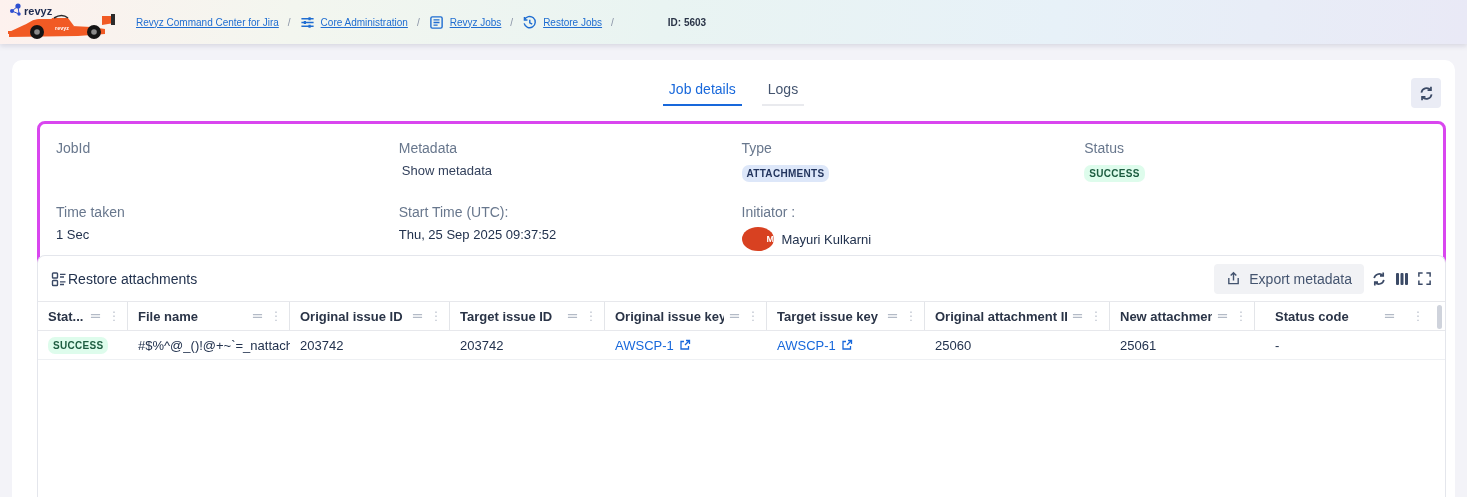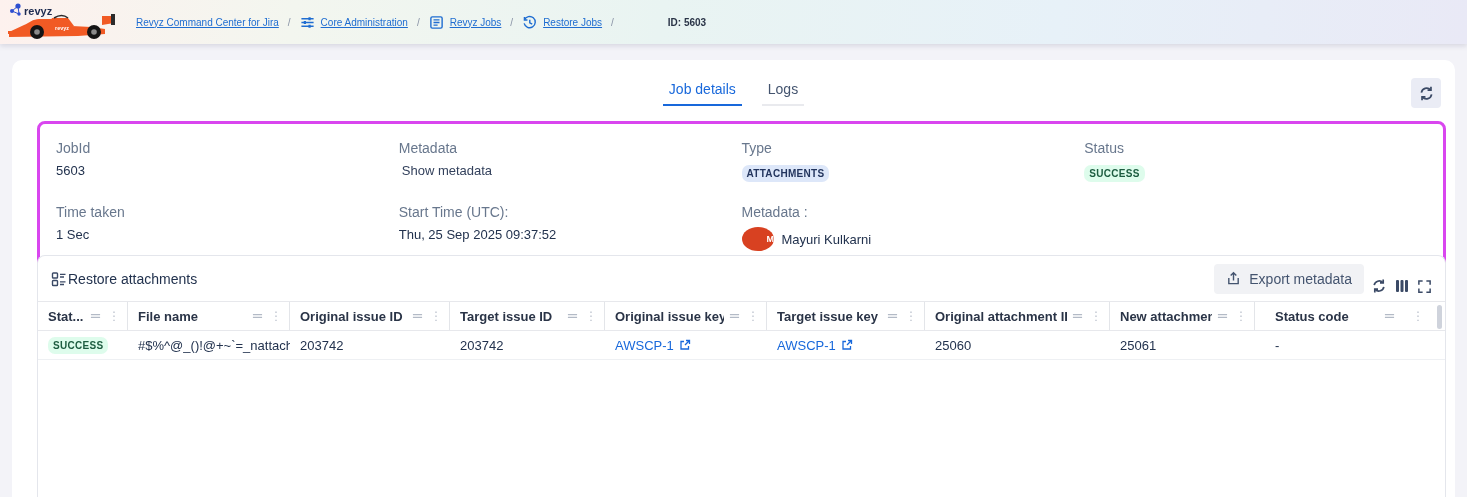--- a/index.html
+++ b/index.html
@@ -56,21 +56,21 @@
     font-size:9px; font-weight:bold; display:flex; align-items:center; justify-content:center;padding-left:32px;
   }
   
   .table-card {
     position:absolute; top:195px; left:25px; right:9px; bottom:0;
     border:1px solid #e4e6ec; border-bottom:none; border-radius:8px 8px 0 0;
     background:#fff; overflow:hidden;
   }
   .table-head { height:45px; display:flex; align-items:center; padding:0 13px; }
   .table-title { display:flex; align-items:center; gap:1px; font-size:14px; color:#22324e; }
-  .head-actions { margin-left:auto; display:flex; align-items:flex-end; gap:7px; }
+  .head-actions { margin-left:auto; display:flex; align-items:center; gap:7px; }
   .export-btn {
     display:flex; align-items:center; gap:8px; background:#f1f2f5; border-radius:4px;
     height:30px; padding:0 12px; font-size:14px; color:#44546f; cursor:pointer;
   }
   .icon-btn { display:flex; align-items:center; justify-content:center; cursor:pointer; }
   .col-row {
     display:flex; height:30px; align-items:stretch; position:relative;
     border-top:1px solid #e7e8ec; border-bottom:1px solid #e7e8ec;
   }
   .col { display:flex; align-items:center; padding:0 5px 0 10px; border-right:1px solid #e3e5e9; gap:5px; }
@@ -155,21 +155,20 @@
       <path d="M3.2 7.2a5 5 0 0 1 8.6-2.6" stroke="#3b4a66" stroke-width="1.6" fill="none"></path>
       <path d="M12.2 1.6v3.2H9" stroke="#3b4a66" stroke-width="1.6" fill="none"></path>
       <path d="M12.8 8.8a5 5 0 0 1-8.6 2.6" stroke="#3b4a66" stroke-width="1.6" fill="none"></path>
       <path d="M3.8 14.4v-3.2H7" stroke="#3b4a66" stroke-width="1.6" fill="none"></path>
     </svg>
   </div>
 
   <div class="job-card">
     <div class="field">
       <div class="label">JobId</div>
-      <div class="value">5603</div>
     </div>
     <div class="field">
       <div class="label">Metadata</div>
       <div class="meta-link">Show metadata</div>
     </div>
     <div class="field">
       <div class="label">Type</div>
       <span class="badge badge-type">ATTACHMENTS</span>
     </div>
     <div class="field">
@@ -178,21 +177,21 @@
     </div>
     <div class="field">
       <div class="label">Time taken</div>
       <div class="value">1 Sec</div>
     </div>
     <div class="field">
       <div class="label">Start Time (UTC):</div>
       <div class="value">Thu, 25 Sep 2025 09:37:52</div>
     </div>
     <div class="field">
-      <div class="label">Metadata :</div>
+      <div class="label">Initiator :</div>
       <div class="initiator">
         <span class="avatar">MK</span>
         <span class="value">Mayuri Kulkarni</span>
       </div>
     </div>
   </div>
 
   <div class="table-card">
     <div class="table-head">
       <div class="table-title">

